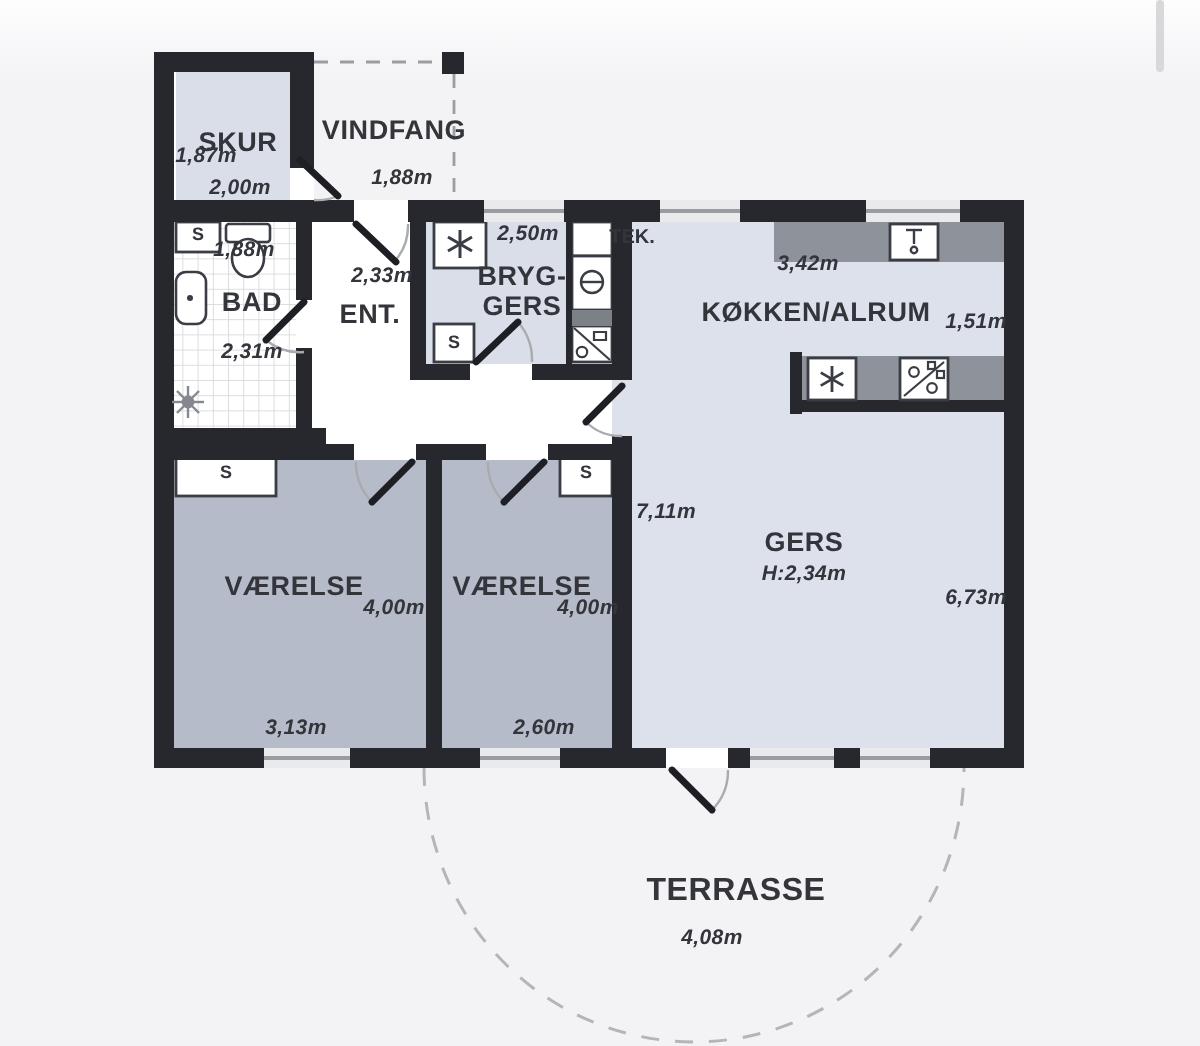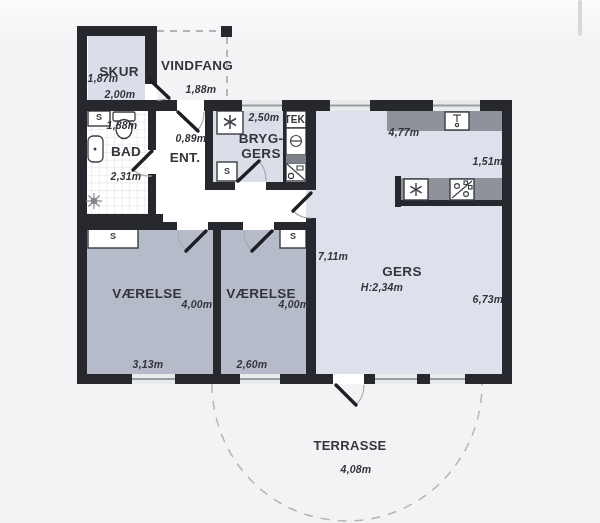--- a/index.html
+++ b/index.html
@@ -14,21 +14,21 @@
   }
   svg{position:absolute;left:0;top:0;}
   .lbl{
     position:absolute;transform:translate(-50%,-50%);
     color:#33353b;font-weight:700;white-space:nowrap;
     letter-spacing:.3px;line-height:1.1;text-align:center;
   }
   .room{font-size:13.5px;}
   .dim{font-size:10.5px;letter-spacing:.2px;font-style:italic;}
   .small{font-size:9px;letter-spacing:0;}
-  .tek{font-size:10px;letter-spacing:0;}
+  .tek{font-size:10px;letter-spacing:0;margin-left:20px;}
 </style>
 </head>
 <body>
 
 <div id="app">
 
 <svg width="600" height="523" viewBox="0 0 600 523">
   <defs>
     <pattern id="tiles" width="7.6" height="7.6" patternUnits="userSpaceOnUse">
       <path d="M7.6 0H0V7.6" fill="none" stroke="#dadcde" stroke-width="1"></path>
@@ -238,43 +238,44 @@
 <div class="lbl dim" style="left:120px;top:95px">2,00m</div>
 
 <div class="lbl room" style="left:197px;top:66px">VINDFANG</div>
 <div class="lbl dim" style="left:201px;top:90px">1,88m</div>
 
 <div class="lbl small" style="left:99px;top:118px">S</div>
 <div class="lbl dim" style="left:122px;top:126px">1,88m</div>
 <div class="lbl room" style="left:126px;top:152px">BAD</div>
 <div class="lbl dim" style="left:126px;top:177px">2,31m</div>
 
-<div class="lbl dim" style="left:191px;top:139px">0,89m</div>
+<div class="lbl dim" style="left:191px;top:139px">2,33m</div>
 <div class="lbl room" style="left:185px;top:158px">ENT.</div>
 <div class="lbl dim" style="left:215px;top:214px"></div>
 
 <div class="lbl dim" style="left:264px;top:118px">2,50m</div>
 <div class="lbl tek" style="left:296px;top:119px">TEK.</div>
 <div class="lbl room" style="left:261px;top:139px">BRYG-</div>
 <div class="lbl room" style="left:261px;top:154px">GERS</div>
 <div class="lbl small" style="left:227px;top:172px">S</div>
 
-<div class="lbl dim" style="left:404px;top:133px">4,77m</div>
+<div class="lbl dim" style="left:404px;top:133px">3,42m</div>
+<div class="lbl room" style="left:408px;top:157px">KØKKEN/ALRUM</div>
 <div class="lbl dim" style="left:488px;top:162px">1,51m</div>
 
 <div class="lbl dim" style="left:333px;top:257px">7,11m</div>
 <div class="lbl room" style="left:402px;top:272px">GERS</div>
-<div class="lbl dim" style="left:382px;top:288px">H:2,34m</div>
+<div class="lbl dim" style="left:402px;top:288px">H:2,34m</div>
 <div class="lbl dim" style="left:488px;top:300px">6,73m</div>
 
 <div class="lbl small" style="left:113px;top:237px">S</div>
 <div class="lbl small" style="left:293px;top:237px">S</div>
 <div class="lbl room" style="left:147px;top:294px">VÆRELSE</div>
 <div class="lbl dim" style="left:197px;top:305px">4,00m</div>
 <div class="lbl dim" style="left:148px;top:365px">3,13m</div>
 <div class="lbl room" style="left:261px;top:294px">VÆRELSE</div>
 <div class="lbl dim" style="left:294px;top:305px">4,00m</div>
-<div class="lbl dim" style="left:252px;top:365px">2,60m</div>
-
-<div class="lbl room" style="left:350px;top:446px;font-size:13px">TERRASSE</div>
+<div class="lbl dim" style="left:272px;top:365px">2,60m</div>
+
+<div class="lbl room" style="left:368px;top:446px;font-size:16px">TERRASSE</div>
 <div class="lbl dim" style="left:356px;top:470px">4,08m</div>
 
 </div>
 
 </body></html>

